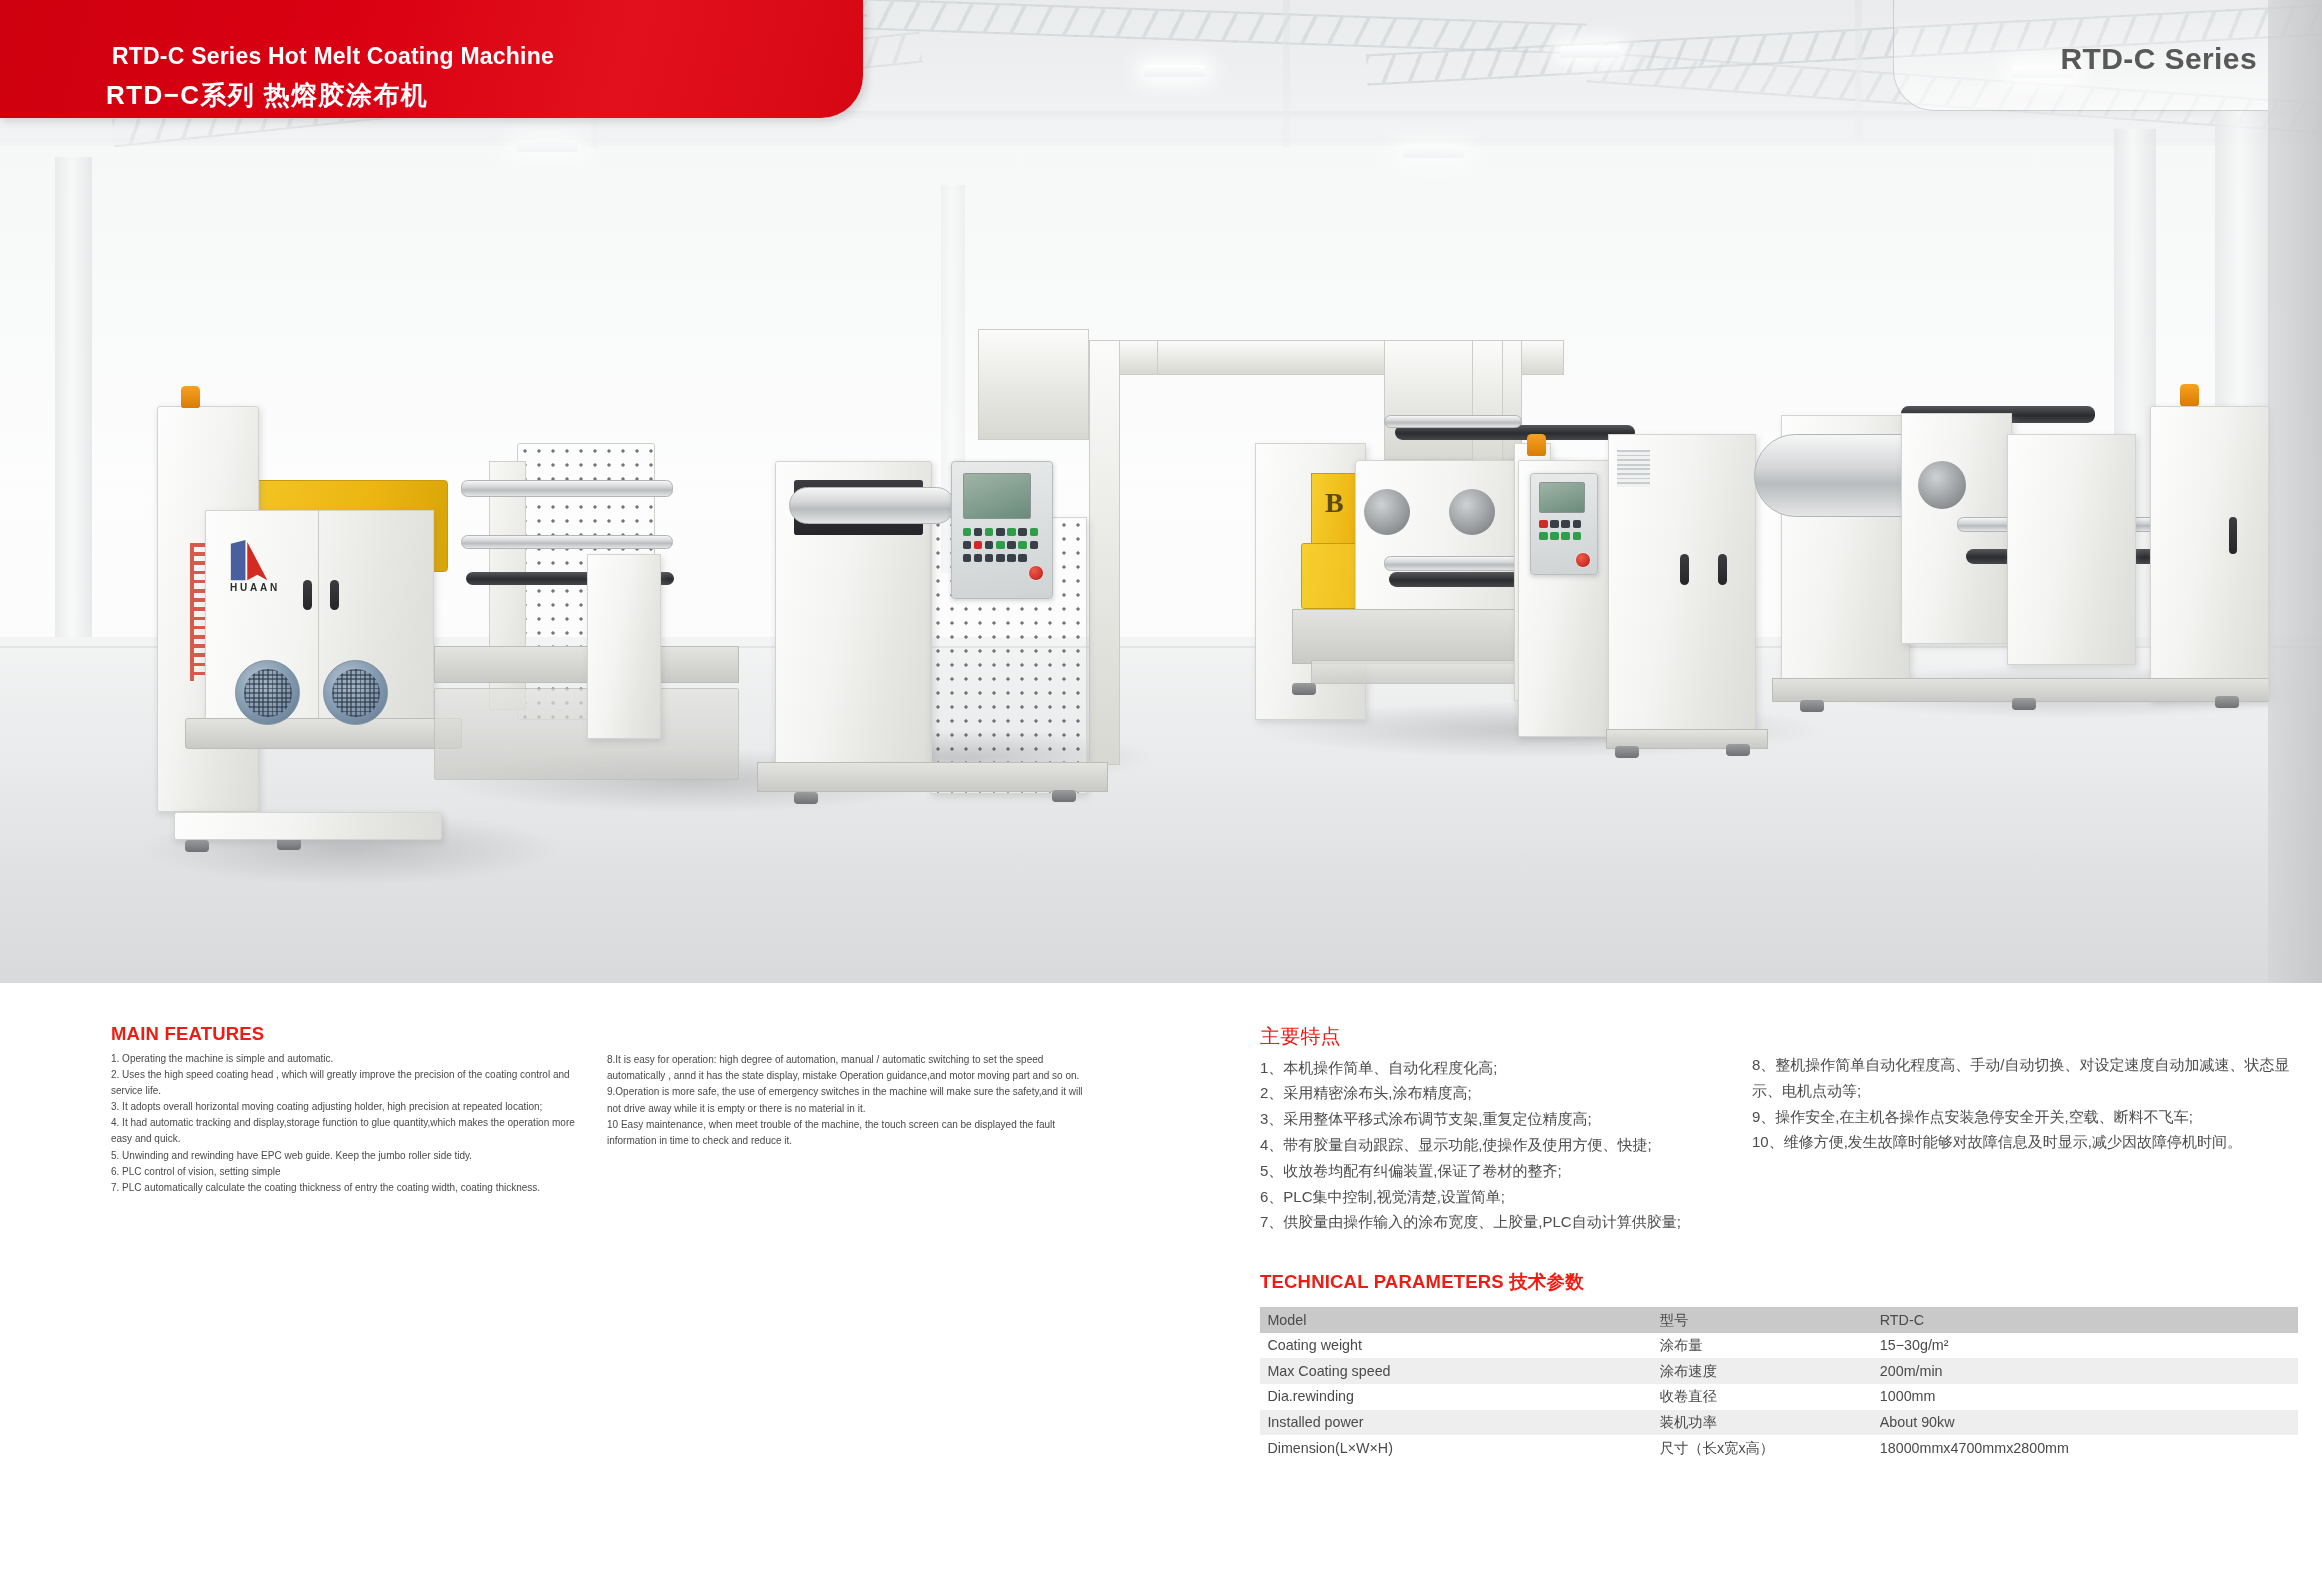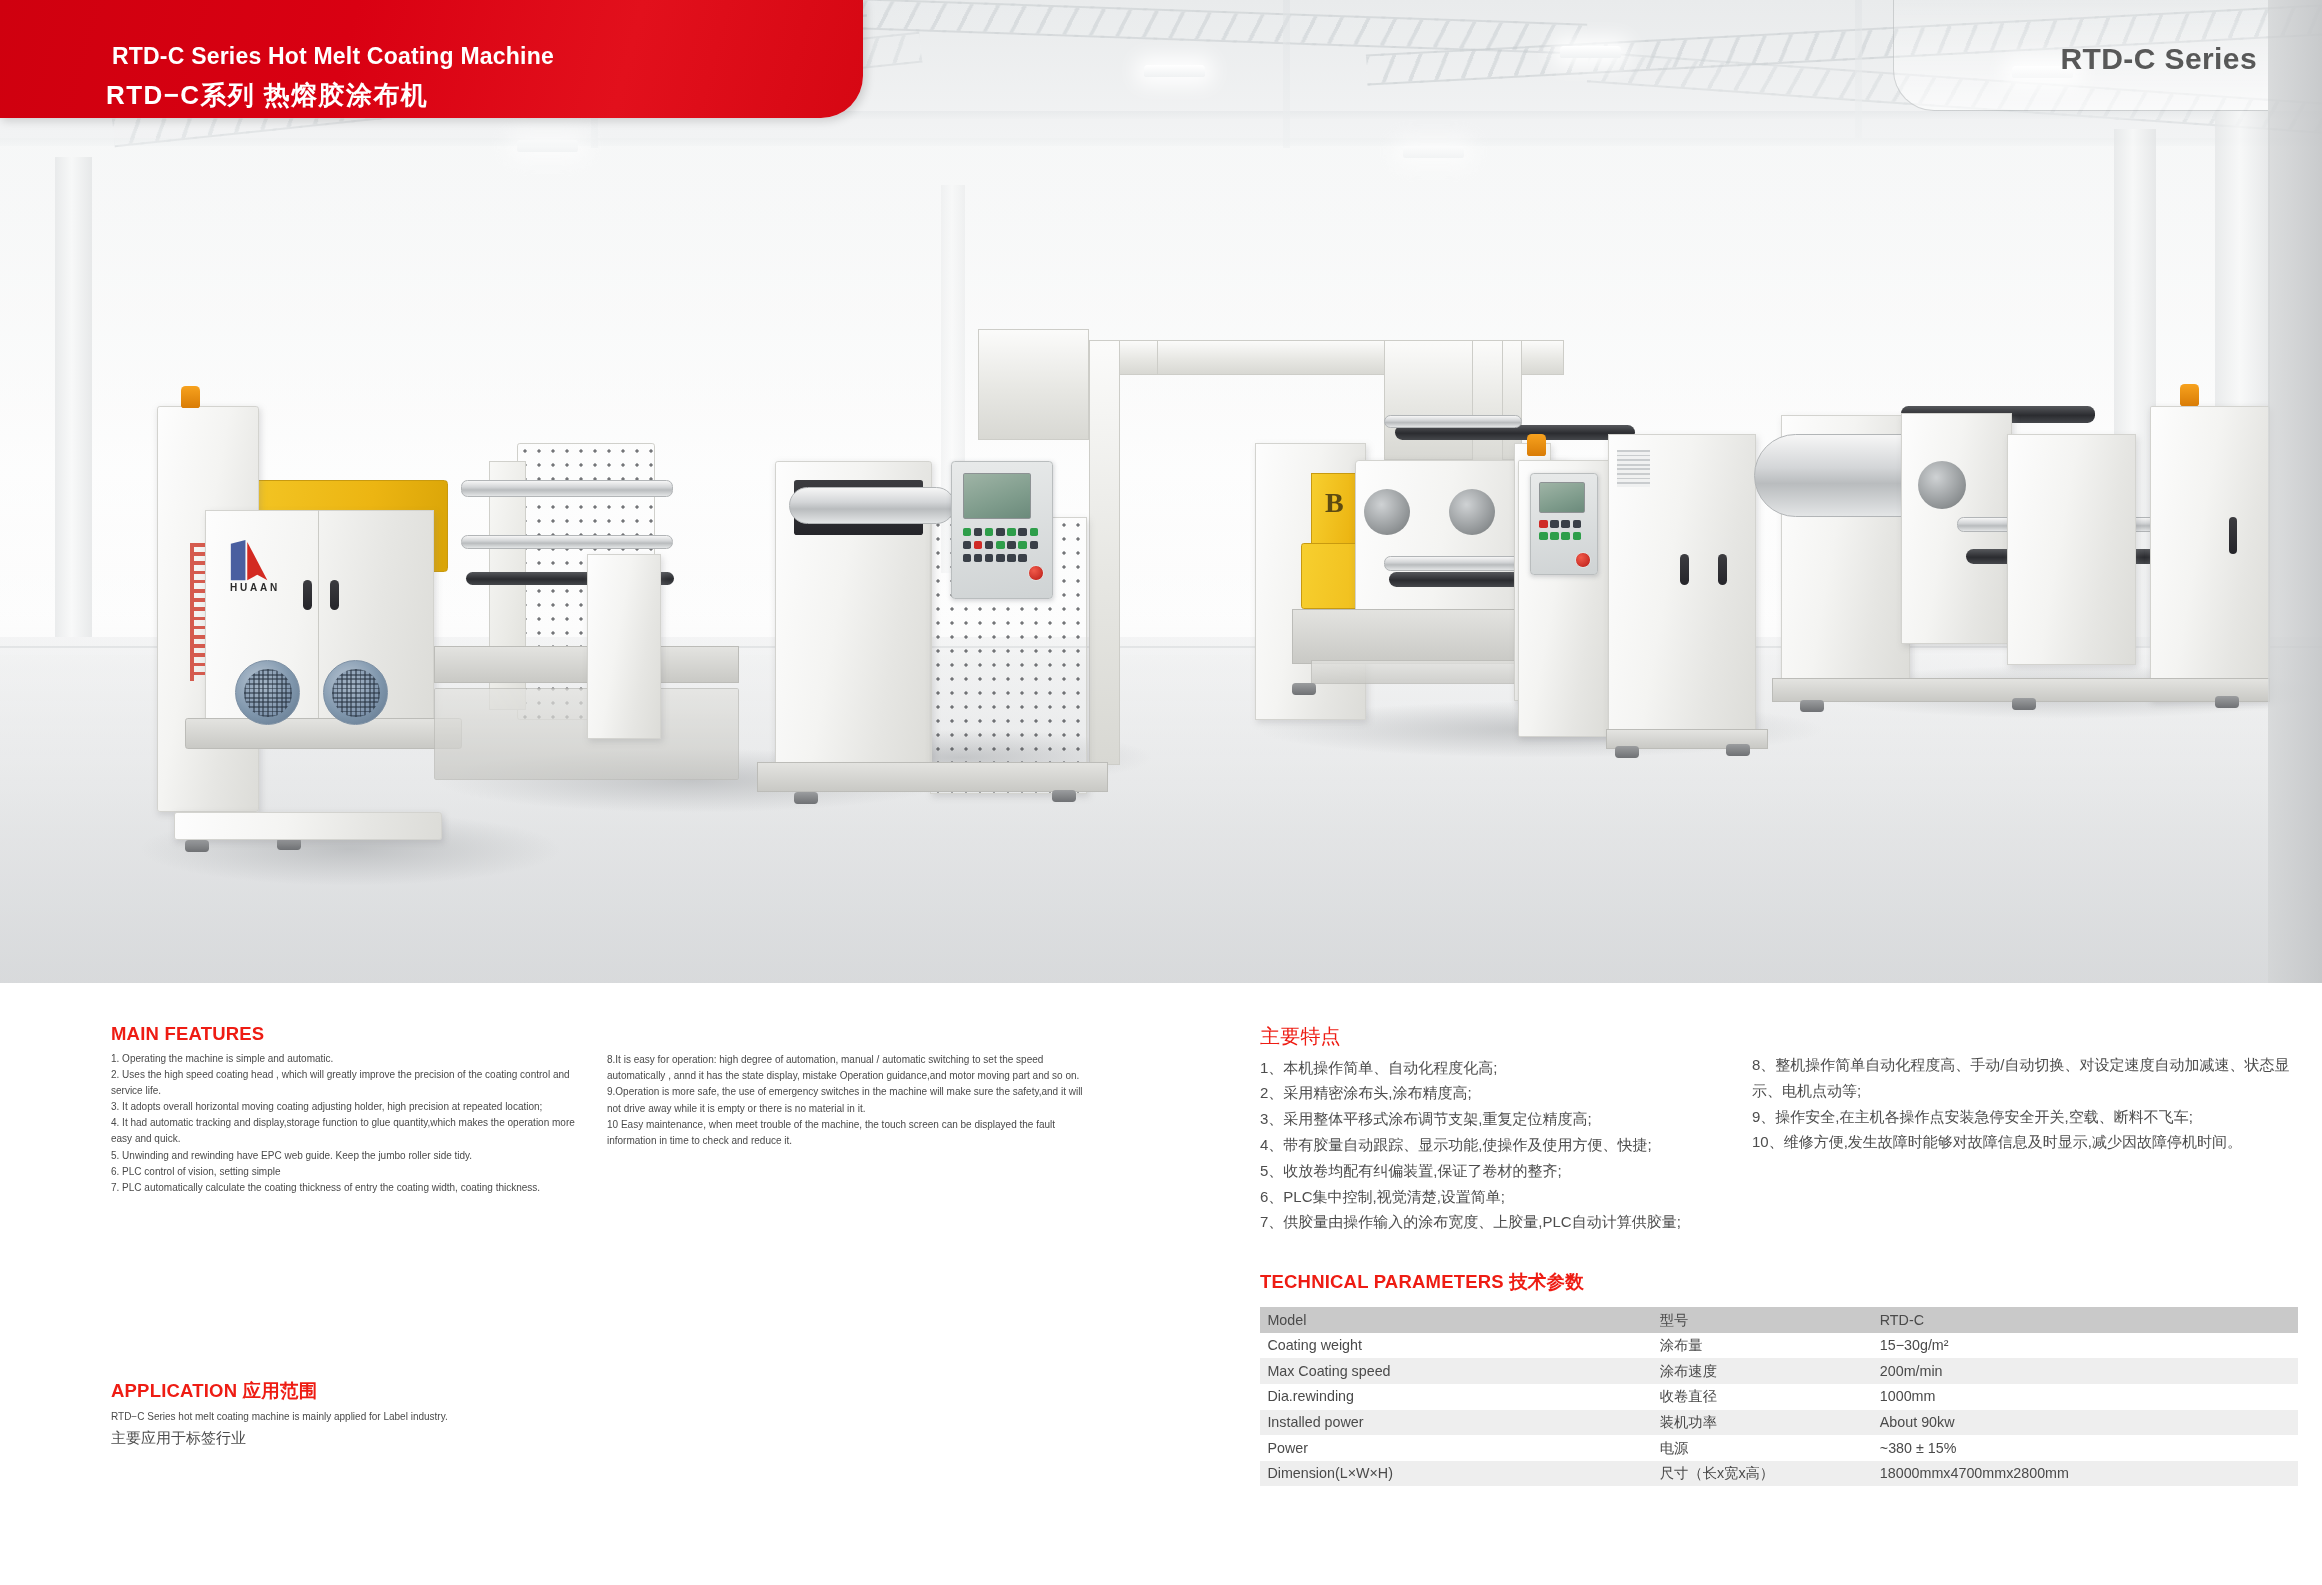--- a/index.html
+++ b/index.html
@@ -433,25 +433,20 @@
   </div>
 
   <div class="col" id="col-feat-en2">
     <ul class="feat-list">
       <li class="para">8.It is easy for operation: high degree of automation, manual / automatic switching to set the speed automatically , annd it has the state display, mistake Operation guidance,and motor moving part and so on.</li>
       <li class="para">9.Operation is more safe, the use of emergency switches in the machine will make sure the safety,and it will not  drive away while it is empty or there is no material in it.</li>
       <li class="para">10 Easy maintenance, when meet trouble of the machine, the touch screen can be displayed the fault information in time to check and reduce it.</li>
     </ul>
   </div>
 
-  <div class="col" id="col-app">
-    <div class="h-red">APPLICATION 应用范围</div>
-    <div class="para" style="margin-top:5.5px;">RTD−C Series hot melt coating machine is mainly applied for Label industry.</div>
-    <div class="para cn">主要应用于标签行业</div>
-  </div>
 
   <div class="col" id="col-feat-cn1">
     <div class="h-red cn">主要特点</div>
     <ul class="feat-list" style="margin-top:4.6px;">
       <li class="para cn">1、本机操作简单、自动化程度化高;</li>
       <li class="para cn">2、采用精密涂布头,涂布精度高;</li>
       <li class="para cn">3、采用整体平移式涂布调节支架,重复定位精度高;</li>
       <li class="para cn">4、带有胶量自动跟踪、显示功能,使操作及使用方便、快捷;</li>
       <li class="para cn">5、收放卷均配有纠偏装置,保证了卷材的整齐;</li>
       <li class="para cn">6、PLC集中控制,视觉清楚,设置简单;</li>
@@ -497,25 +492,20 @@
           <td>Dia.rewinding</td>
           <td>收卷直径</td>
           <td>1000mm</td>
         </tr>
         <tr>
           <td>Installed power</td>
           <td>装机功率</td>
           <td>About 90kw</td>
         </tr>
         <tr>
-          <td>Power</td>
-          <td>电源</td>
-          <td>~380 ± 15%</td>
-        </tr>
-        <tr>
           <td>Dimension(L×W×H)</td>
           <td>尺寸（长x宽x高）</td>
           <td>18000mmx4700mmx2800mm</td>
         </tr>
       </tbody>
     </table>
   </div>
 
 </div>
 

